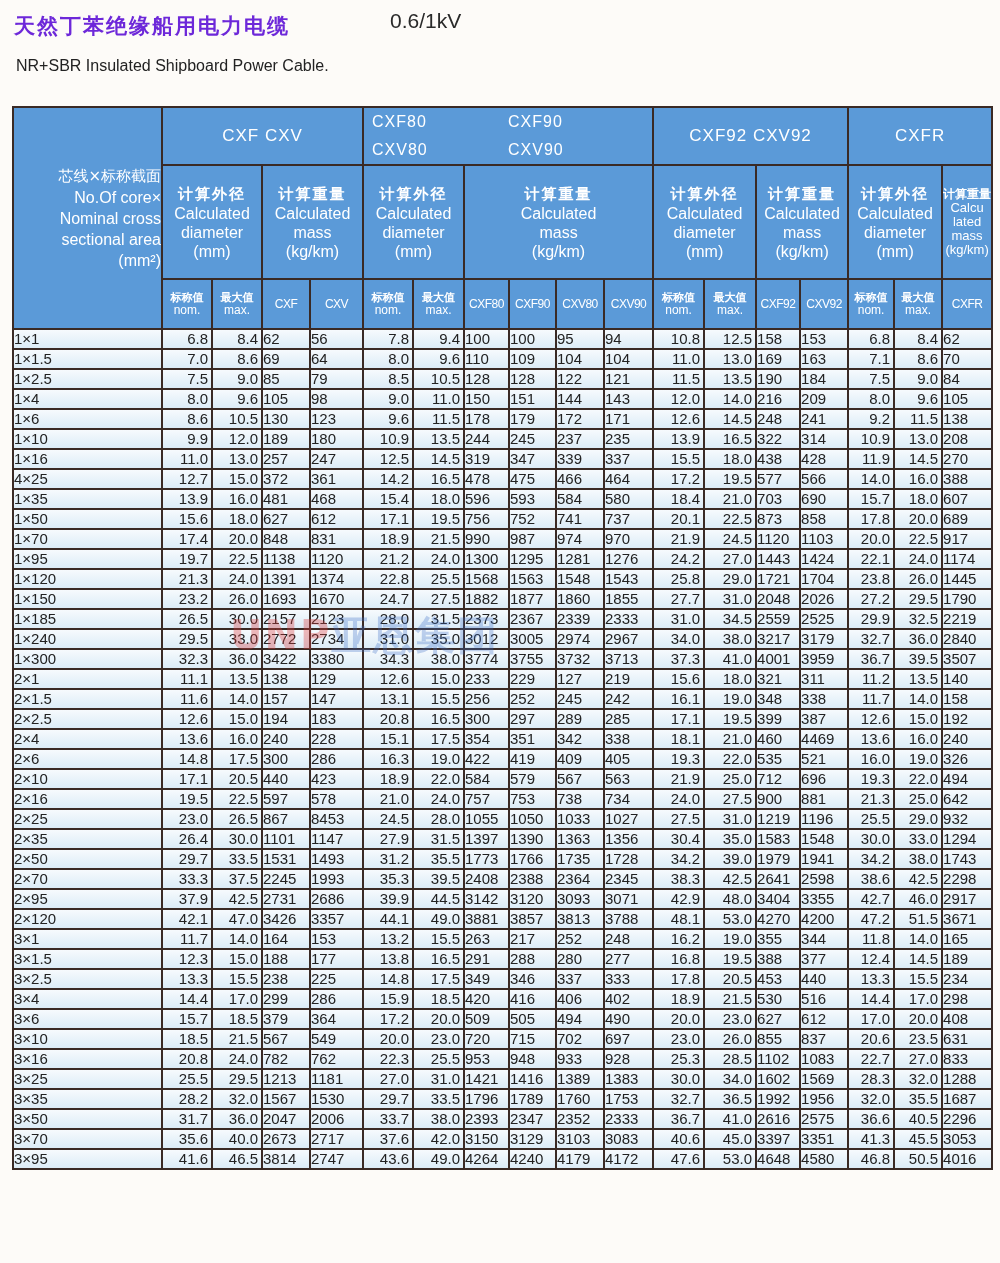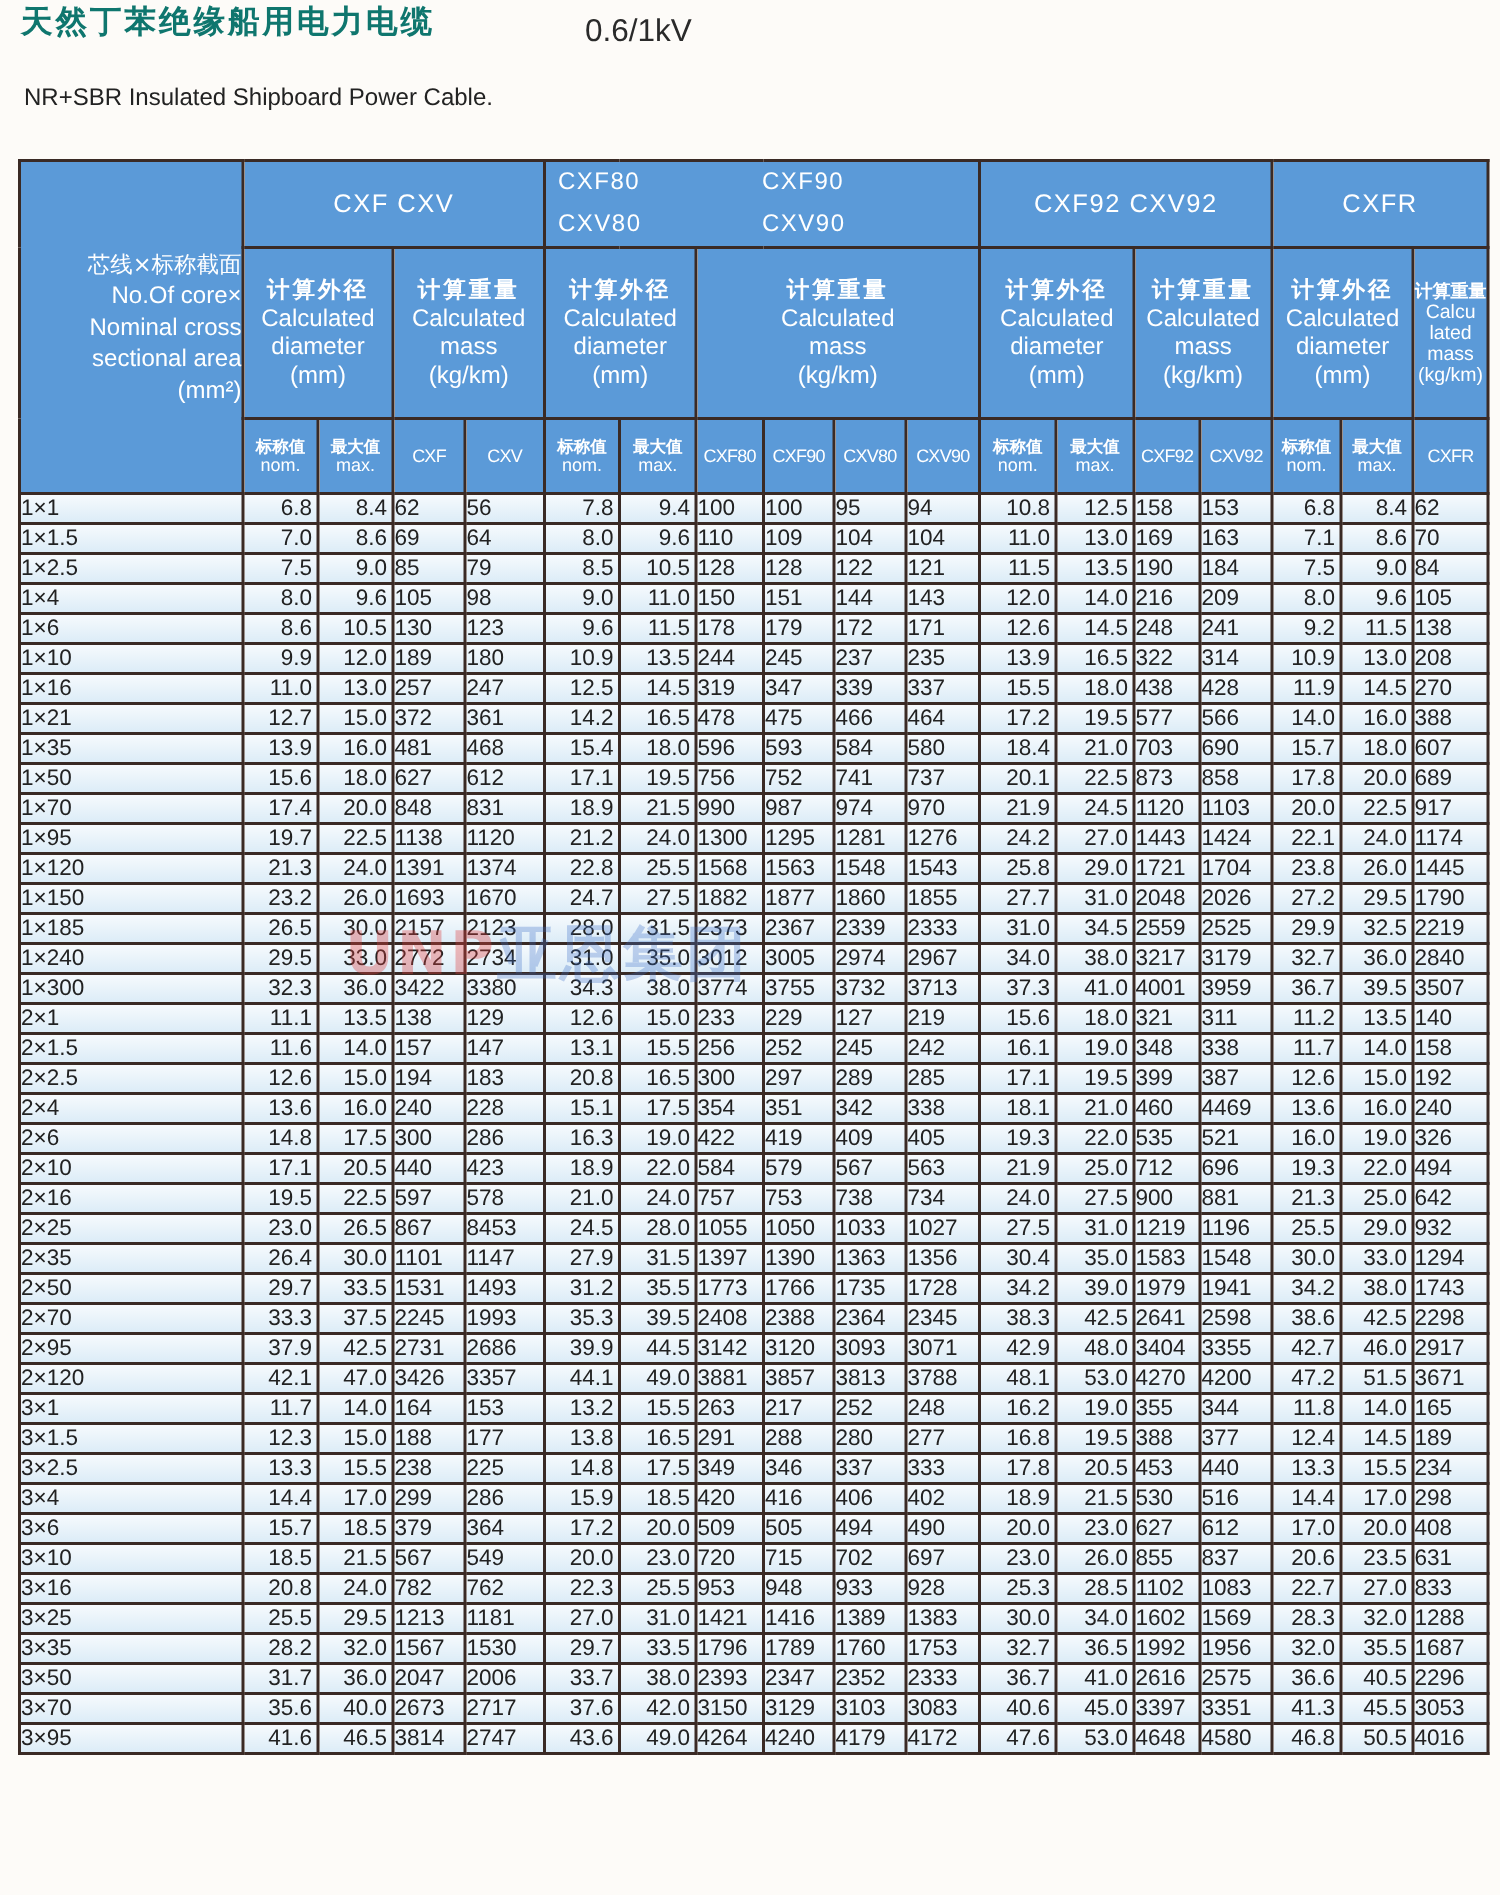--- a/index.html
+++ b/index.html
@@ -1,21 +1,21 @@
 <!DOCTYPE html>
 <html><head>
 <meta charset="utf-8">
 <style>
   html, body { margin: 0; padding: 0; }
   body {
     width: 1000px; height: 1263px; background: #fdfbf8; position: relative;
     font-family: "Liberation Sans", "DejaVu Sans", sans-serif; color: #222;
     overflow: hidden;
   }
-  .title-cn { position: absolute; left: 14px; top: 0; font-size: 21px; font-weight: bold; letter-spacing: 2px; color: #0f766e; font-family: "DejaVu Sans", sans-serif; }
+  .title-cn { position: absolute; left: 14px; top: 12px; font-size: 21px; font-weight: bold; letter-spacing: 2px; color: #6d28d9; font-family: "DejaVu Sans", sans-serif; }
   .title-kv { position: absolute; left: 390px; top: 9px; font-size: 21px; color: #2a2a2a; }
   .title-en { position: absolute; left: 16px; top: 57px; font-size: 16px; color: #222; }
   table.spec {
     position: absolute; left: 12px; top: 106px;
     border-collapse: collapse; table-layout: fixed; width: 979px;
   }
   table.spec td, table.spec th {
     border: 2px solid #3a2a25; padding: 0; overflow: hidden; white-space: nowrap;
   }
   th {
@@ -254,21 +254,21 @@
         <td class="num">337</td>
         <td class="num r">15.5</td>
         <td class="num r">18.0</td>
         <td class="num">438</td>
         <td class="num">428</td>
         <td class="num r">11.9</td>
         <td class="num r">14.5</td>
         <td class="num">270</td>
       </tr>
       <tr class="data">
-        <td class="spec-name">1×21</td>
+        <td class="spec-name">4×25</td>
         <td class="num r">12.7</td>
         <td class="num r">15.0</td>
         <td class="num">372</td>
         <td class="num">361</td>
         <td class="num r">14.2</td>
         <td class="num r">16.5</td>
         <td class="num">478</td>
         <td class="num">475</td>
         <td class="num">466</td>
         <td class="num">464</td>

